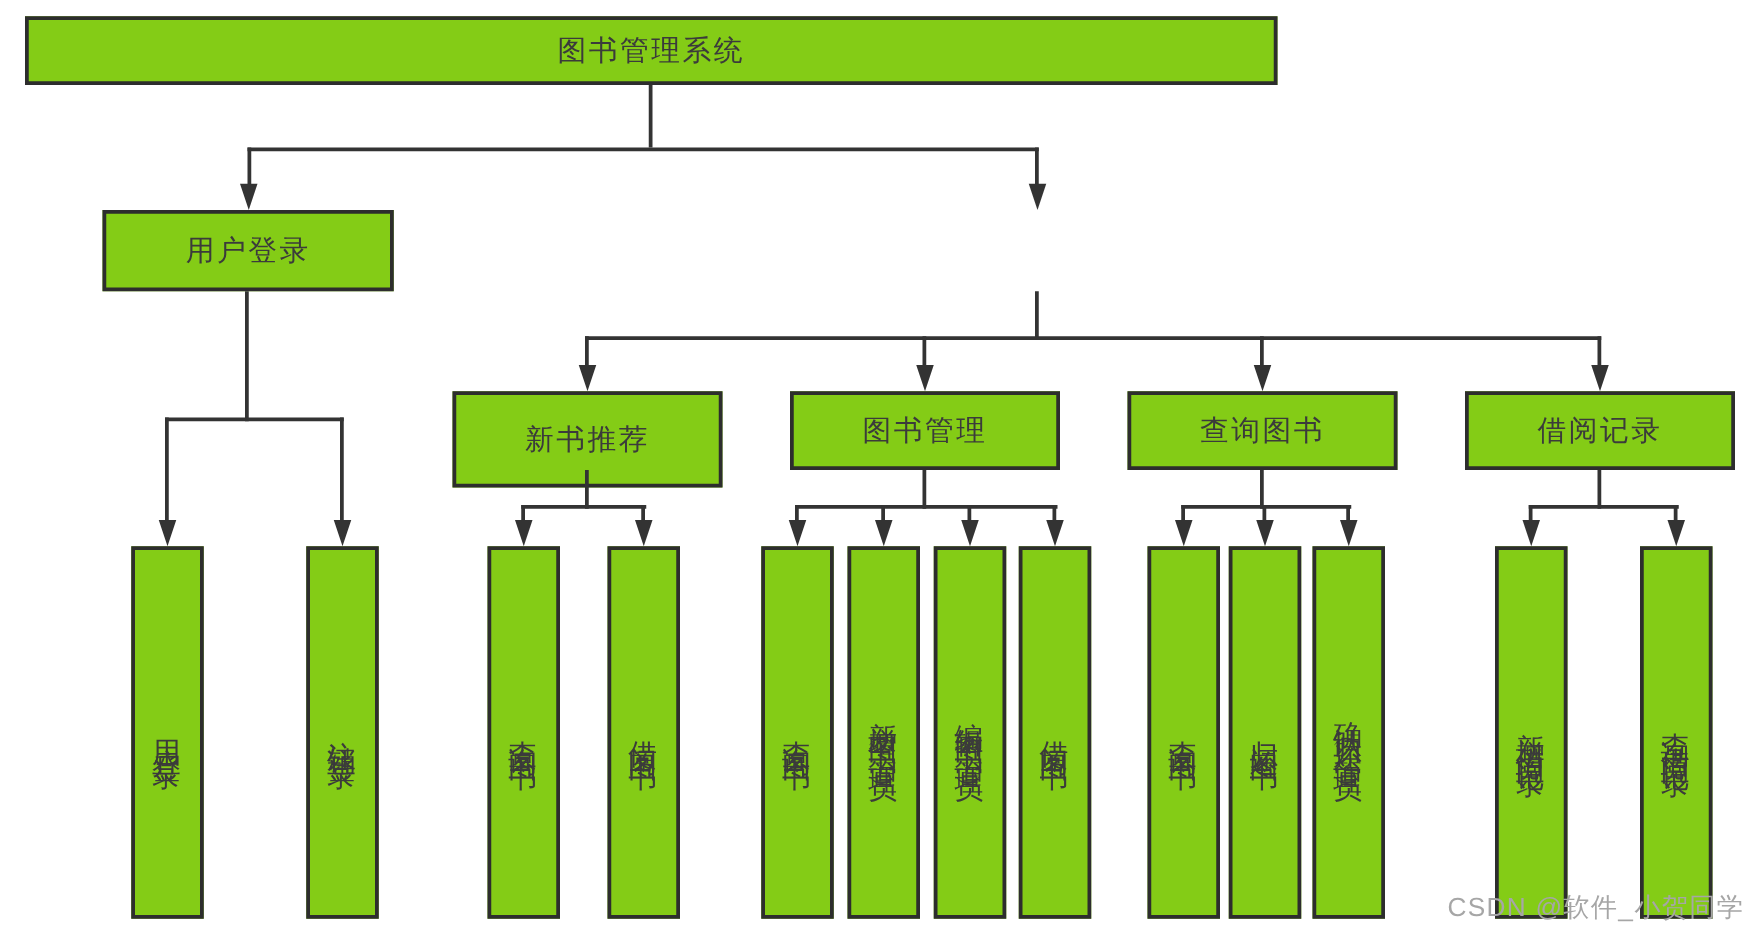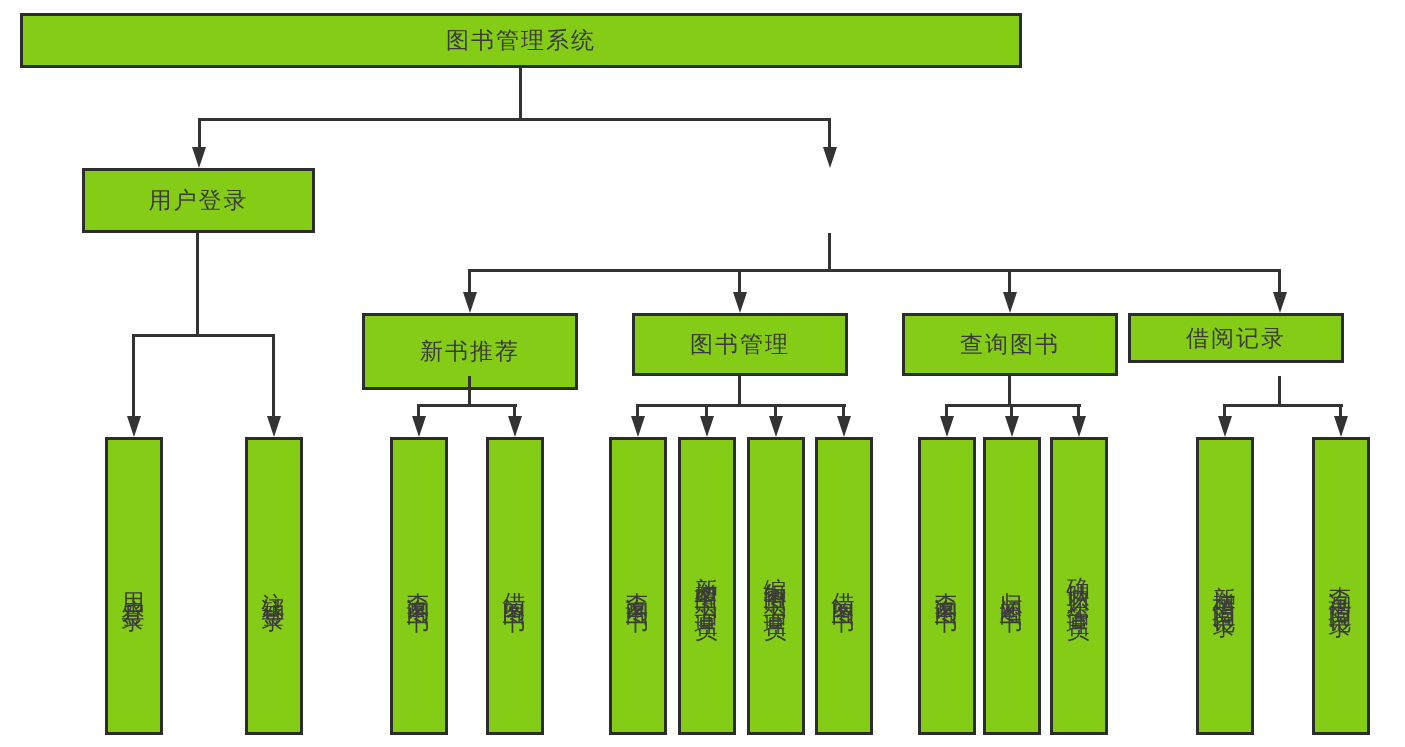--- a/index.html
+++ b/index.html
@@ -59,21 +59,21 @@
   <div class="v-line" style="left:1008px;top:269px;height:27px;"></div>
   <div class="v-line" style="left:1278px;top:269px;height:27px;"></div>
   <div class="arrow" style="left:463px;top:292px;"></div>
   <div class="arrow" style="left:733px;top:292px;"></div>
   <div class="arrow" style="left:1003px;top:292px;"></div>
   <div class="arrow" style="left:1273px;top:292px;"></div>
 
   <div class="node" style="left:362px;top:313px;width:216px;height:77px;">新书推荐</div>
   <div class="node" style="left:632px;top:313px;width:216px;height:63px;">图书管理</div>
   <div class="node" style="left:902px;top:313px;width:216px;height:63px;">查询图书</div>
-  <div class="node" style="left:1128px;top:313px;width:216px;height:50px;">借阅记录</div>
+  <div class="node" style="left:1172px;top:313px;width:216px;height:63px;">借阅记录</div>
 
   <div class="v-line" style="left:196px;top:233px;height:104px;"></div>
   <div class="h-line" style="left:132px;top:334px;width:143px;"></div>
   <div class="v-line" style="left:132px;top:334px;height:86px;"></div>
   <div class="v-line" style="left:272px;top:334px;height:86px;"></div>
   <div class="arrow" style="left:127px;top:416px;"></div>
   <div class="arrow" style="left:267px;top:416px;"></div>
 
   <div class="v-line" style="left:468px;top:376px;height:31px;"></div>
   <div class="h-line" style="left:417px;top:404px;width:100px;"></div>
@@ -116,14 +116,15 @@
   <div class="node vnode" style="left:609px;top:437px;width:58px;height:298px;">查询图书</div>
   <div class="node vnode" style="left:678px;top:437px;width:58px;height:298px;">新增图书（管理员）</div>
   <div class="node vnode" style="left:747px;top:437px;width:58px;height:298px;">编辑图书（管理员）</div>
   <div class="node vnode" style="left:815px;top:437px;width:58px;height:298px;">借阅图书</div>
   <div class="node vnode" style="left:918px;top:437px;width:58px;height:298px;">查询图书</div>
   <div class="node vnode" style="left:983px;top:437px;width:58px;height:298px;">归还图书</div>
   <div class="node vnode" style="left:1050px;top:437px;width:58px;height:298px;">确认归还（管理员）</div>
   <div class="node vnode" style="left:1196px;top:437px;width:58px;height:298px;">新增借阅记录</div>
   <div class="node vnode" style="left:1312px;top:437px;width:58px;height:298px;">查询借阅记录</div>
 
+  <div class="watermark">CSDN @软件_小贺同学</div>
 
 </div>
 
 </body></html>

